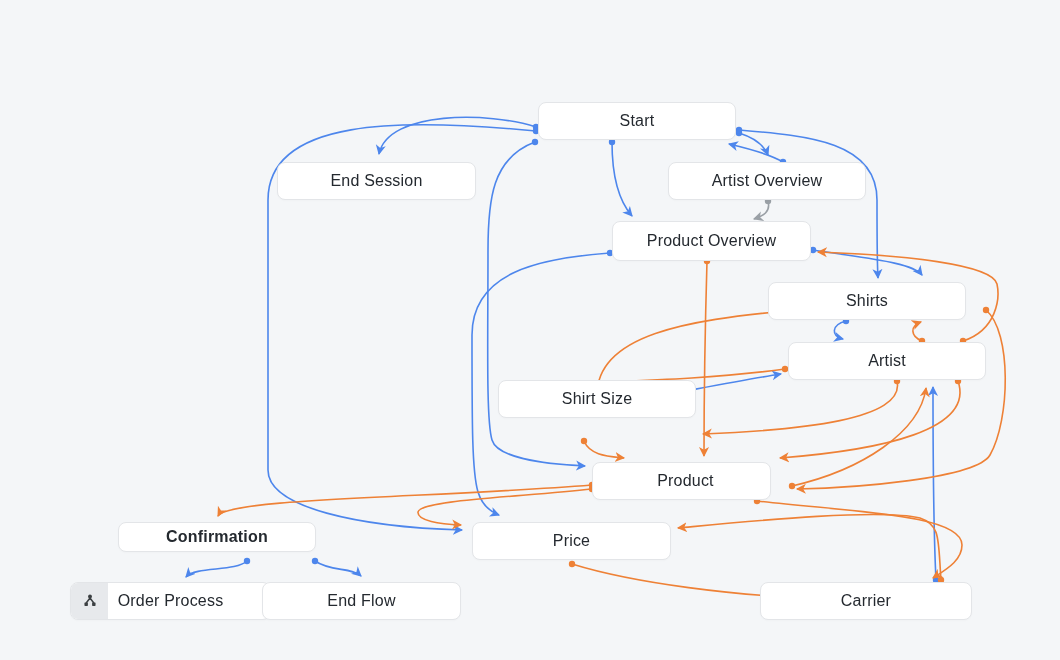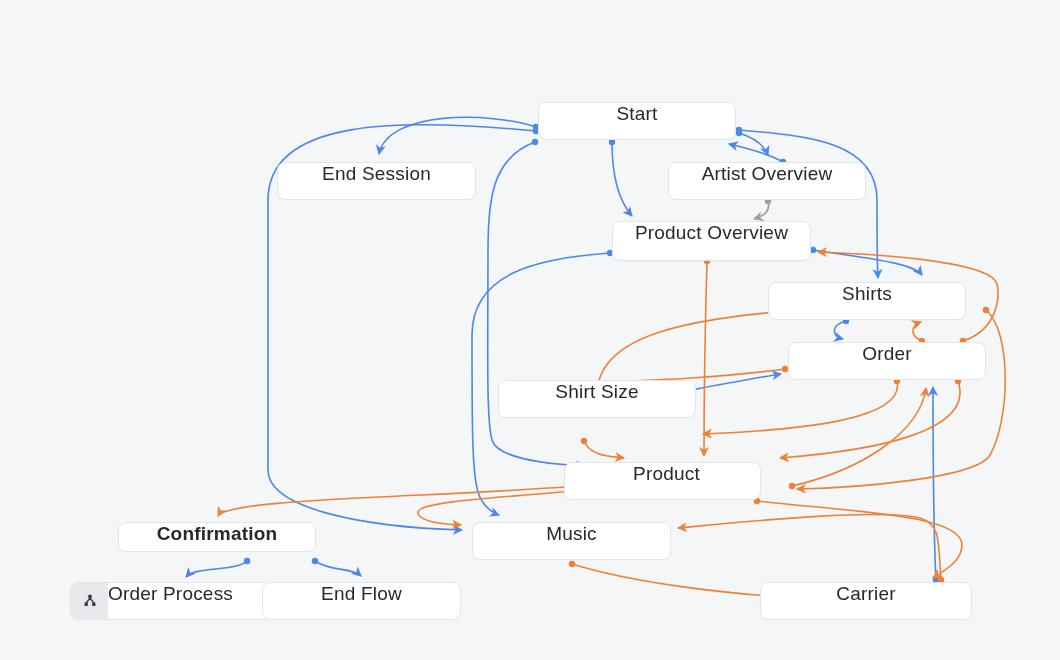--- a/index.html
+++ b/index.html
@@ -10,23 +10,23 @@
   }
   #canvas{
     position:relative;width:1060px;height:660px;
   }
   #edge-layer{position:absolute;left:0;top:0;width:1060px;height:660px;}
   .node{
     position:absolute;
     background:#ffffff;
     border:1px solid #e3e5e8;
     border-radius:8px;
-    display:flex;align-items:flex-start;justify-content:center;
+    display:flex;align-items:center;justify-content:center;
     box-sizing:border-box;
-    font-size:19px;
+    font-size:16px;
     color:#24292f;
     letter-spacing:.2px;
     cursor:default;
     box-shadow:0 1px 2px rgba(0,0,0,0.02);
   }
   .node .icon-strip{
     position:absolute;left:0;top:0;bottom:0;width:37px;
     background:#e7e9ec;
     border-radius:7px 0 0 7px;
     display:flex;align-items:center;justify-content:center;
@@ -124,33 +124,33 @@
       <div class="node" style="left: 668px; top: 162px; width: 198px; height: 38px;">
         <span>Artist Overview</span>
       </div>
       <div class="node" style="left: 612px; top: 221px; width: 199px; height: 40px;">
         <span>Product Overview</span>
       </div>
       <div class="node" style="left: 768px; top: 282px; width: 198px; height: 38px;">
         <span>Shirts</span>
       </div>
       <div class="node" style="left: 788px; top: 342px; width: 198px; height: 38px;">
-        <span>Order</span>
+        <span>Artist</span>
       </div>
       <div class="node" style="left: 498px; top: 380px; width: 198px; height: 38px;">
         <span>Shirt Size</span>
       </div>
-      <div class="node" style="left: 564px; top: 462px; width: 197px; height: 38px; padding-left: 8px;">
+      <div class="node" style="left: 592px; top: 462px; width: 179px; height: 38px; padding-left: 8px;">
         <span>Product</span>
       </div>
       <div class="node" style="left: 118px; top: 522px; width: 198px; height: 30px; font-weight: bold;">
         <span>Confirmation</span>
       </div>
       <div class="node" style="left: 472px; top: 522px; width: 199px; height: 38px;">
-        <span>Music</span>
+        <span>Price</span>
       </div>
       <div class="node" style="left: 50px; top: 582px; width: 201px; height: 38px; margin-left: 20px;">
         <span class="icon-strip">
           <svg width="18" height="18" viewBox="0 0 24 24">
             <circle cx="12" cy="6" r="2.6" fill="#3c4043"></circle>
             <path d="M12 8 L7.2 14.4 M12 8 L16.8 14.4" stroke="#3c4043" stroke-width="2" fill="none" stroke-linecap="round"></path>
             <rect x="4.6" y="14" width="4.6" height="4.6" rx="0.8" fill="#3c4043"></rect>
             <rect x="14.8" y="14" width="4.6" height="4.6" rx="0.8" fill="#3c4043"></rect>
           </svg>
         </span>

